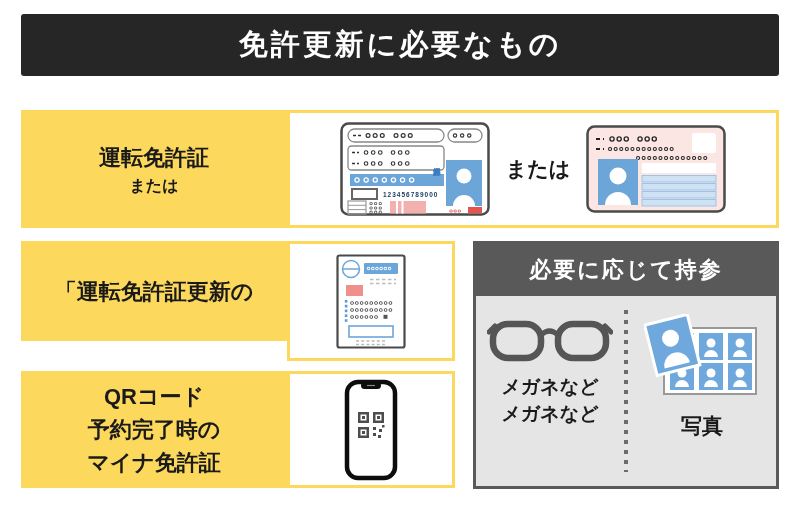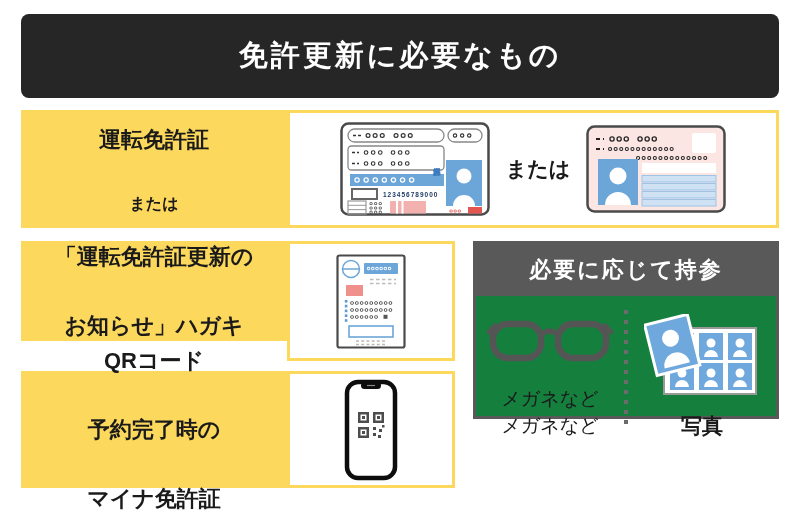--- a/index.html
+++ b/index.html
@@ -1,52 +1,52 @@
 <!DOCTYPE html>
 <html><head>
 <meta charset="utf-8">
 <style>
   html,body{margin:0;padding:0;background:#fff;}
   .page{position:relative;width:800px;height:532px;background:#ffffff;
         font-family:"Liberation Sans","DejaVu Sans",sans-serif;overflow:hidden;}
 
   
-  .banner{position:absolute;left:21px;top:14px;width:758px;height:84px;
-          background:#262626;border-radius:8px;display:flex;align-items:center;justify-content:center;}
+  .banner{position:absolute;left:21px;top:14px;width:758px;height:62px;
+          background:#262626;border-radius:3px;display:flex;align-items:center;justify-content:center;}
   .banner-title{color:#ffffff;font-size:29px;font-weight:bold;letter-spacing:3px;}
 
   
   .label{position:absolute;left:21px;width:266px;background:#FCD85C;
          display:flex;flex-direction:column;align-items:center;justify-content:center;
-         font-weight:bold;color:#1a1a1a;text-align:center;gap:36px;}
+         font-weight:bold;color:#1a1a1a;text-align:center;}
   .label .big{font-size:22px;line-height:1.5;}
   .label .small{font-size:16px;line-height:1.5;}
   .label-1{top:110px;height:118px;}
   .label-2{top:241px;height:100px;}
   .label-3{top:371px;height:117px;}
 
   
   .illus{position:absolute;background:#fff;border:3px solid #FCD85C;box-sizing:border-box;
          display:flex;align-items:center;justify-content:center;}
   .illus-1{left:287px;top:110px;width:492px;height:118px;}
   .illus-2{left:287px;top:241px;width:168px;height:120px;}
   .illus-3{left:287px;top:371px;width:168px;height:117px;}
   .or-text{font-size:21px;font-weight:bold;color:#1a1a1a;margin:0 16px;}
 
   
-  .opt{position:absolute;left:473px;top:241px;width:306px;height:178px;
-       border:3px solid #595959;box-sizing:border-box;background:#15803d;
+  .opt{position:absolute;left:473px;top:241px;width:306px;height:248px;
+       border:3px solid #595959;box-sizing:border-box;background:#e5e5e5;
        display:flex;flex-direction:column;}
   .opt-header{flex:0 0 52px;background:#595959;color:#fff;display:flex;
               align-items:center;justify-content:center;font-size:22px;font-weight:bold;letter-spacing:2px;}
   .opt-body{flex:1;display:flex;}
   .opt-col{flex:1;display:flex;flex-direction:column;align-items:center;padding-top:18px;}
   .divider{width:4px;margin:14px 0;
            background-image:repeating-linear-gradient(to bottom,#6b6b6b 0 4px,transparent 4px 10px);}
-  .opt-label{font-weight:normal;font-size:19px;line-height:1.4;text-align:center;color:#1a1a1a;margin-top:20px;}
+  .opt-label{font-weight:bold;font-size:19px;line-height:1.4;text-align:center;color:#1a1a1a;margin-top:8px;}
   .photo-label{font-weight:bold;font-size:21px;color:#1a1a1a;margin-top:10px;text-align:right;}
   svg{display:block;}
 </style>
 </head>
 <body>
 
 <div class="page">
 
   <div class="banner">
     <span class="banner-title">免許更新に必要なもの</span>
@@ -128,21 +128,20 @@
       <path d="M19,80 a13,13 0 0 1 26,0 z" fill="#fff"></path>
       <rect x="56" y="50.5" width="74" height="6.5" fill="#CFE2F3" stroke="#9DC3E6" stroke-width="1"></rect>
       <rect x="56" y="58.5" width="74" height="6.5" fill="#CFE2F3" stroke="#9DC3E6" stroke-width="1"></rect>
       <rect x="56" y="66.5" width="74" height="6.5" fill="#CFE2F3" stroke="#9DC3E6" stroke-width="1"></rect>
       <rect x="56" y="74.5" width="74" height="6.5" fill="#CFE2F3" stroke="#9DC3E6" stroke-width="1"></rect>
     </svg>
   </div>
 
   <div class="label label-2">
     <span class="big">「運転免許証更新の</span>
-    <span class="big">お知らせ」ハガキ</span>
   </div>
 
   <div class="illus illus-2">
     <svg width="70" height="95" viewBox="0 0 70 95">
       <rect x="1.5" y="1.5" width="67" height="92" rx="2" fill="#fff" stroke="#4a4a4a" stroke-width="2.2"></rect>
       <circle cx="15" cy="15" r="8.5" fill="none" stroke="#6CA6D9" stroke-width="1.5"></circle>
       <line x1="6.5" y1="15" x2="23.5" y2="15" stroke="#6CA6D9" stroke-width="1.5"></line>
       <rect x="28" y="9" width="34" height="11" rx="1" fill="#6CA6D9"></rect>
       <line x1="32.5" y1="14.5" x2="57" y2="14.5" stroke="#fff" stroke-width="3.4" stroke-dasharray="0.1 4.1" stroke-linecap="round"></line>
       <line x1="32.5" y1="14.5" x2="57" y2="14.5" stroke="#6CA6D9" stroke-width="1.7" stroke-dasharray="0.1 4.1" stroke-linecap="round"></line>

